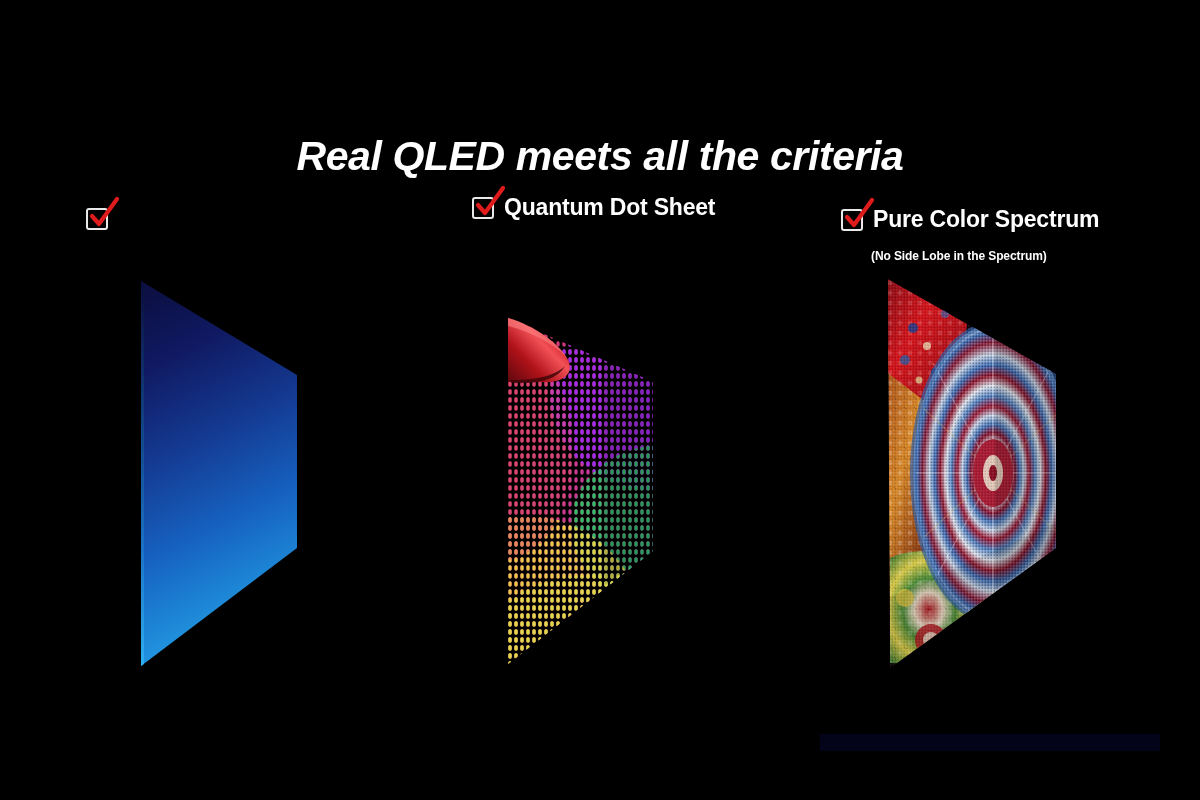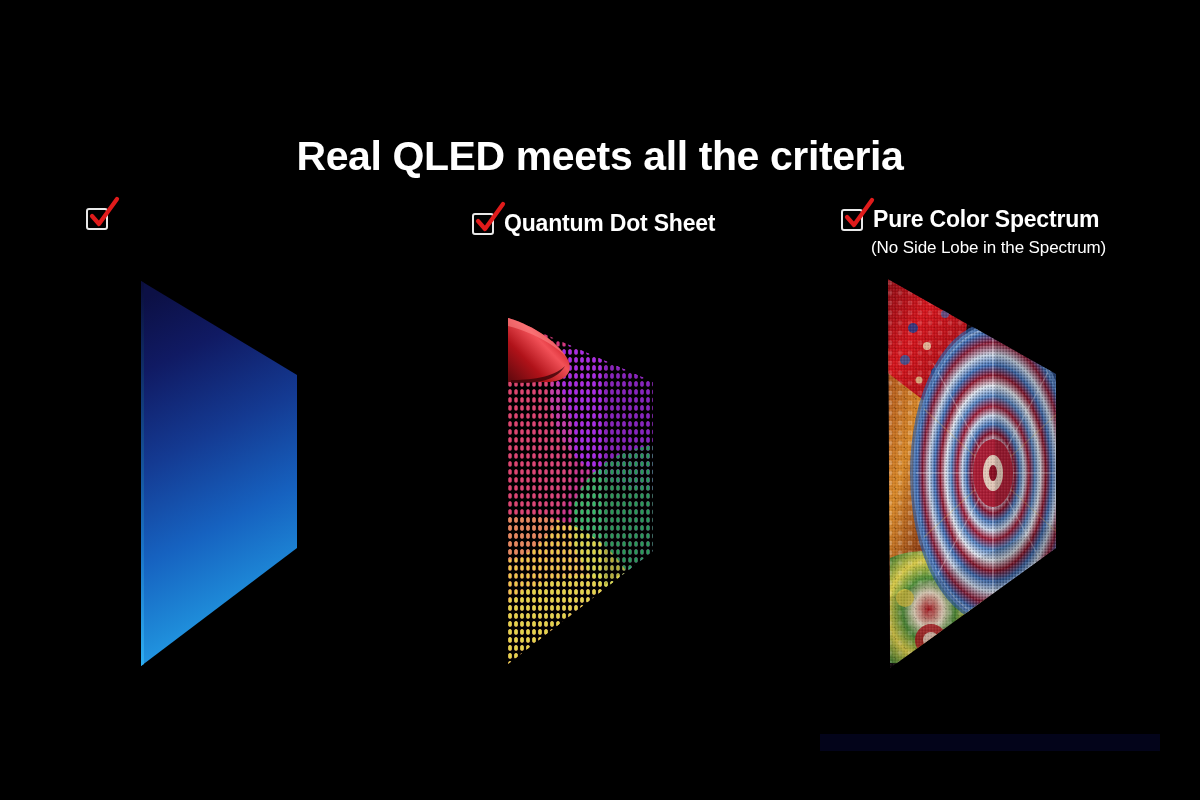--- a/index.html
+++ b/index.html
@@ -27,20 +27,21 @@
     left: 0;
     top: 133px;
     width: 1200px;
     text-align: center;
     color: #ffffff;
     font-size: 41px;
     font-weight: 700;
     letter-spacing: -0.4px;
     font-family: "Liberation Sans", sans-serif;
     white-space: nowrap;
+    font-style: italic;
   }
 
   
   .criterion {
     position: absolute;
     display: flex;
     flex-direction: column;
     align-items: flex-start;
   }
   .criterion-row {
@@ -69,28 +70,28 @@
   .criterion-label {
     color: #ffffff;
     font-size: 23px;
     font-weight: 700;
     letter-spacing: -0.2px;
     white-space: nowrap;
     line-height: 1;
   }
   .criterion-sub {
     color: #ffffff;
-    font-size: 17px;
-    font-weight: 400;
+    font-size: 12px;
+    font-weight: 700;
     letter-spacing: -0.1px;
     white-space: nowrap;
-    margin-top: 7px;
+    margin-top: 18px;
   }
   #criterion-0 { left: 86px;  top: 208px; }
-  #criterion-1 { left: 472px; top: 212px; justify-content: flex-end; }
+  #criterion-1 { left: 472px; top: 196px; justify-content: flex-end; }
   #criterion-2 { left: 841px; top: 208px; }
   #criterion-2 .criterion-sub { margin-left: 30px; }
 
   
   #panel-blue {
     position: absolute;
     left: 130px;
     top: 270px;
     width: 200px;
     height: 410px;

